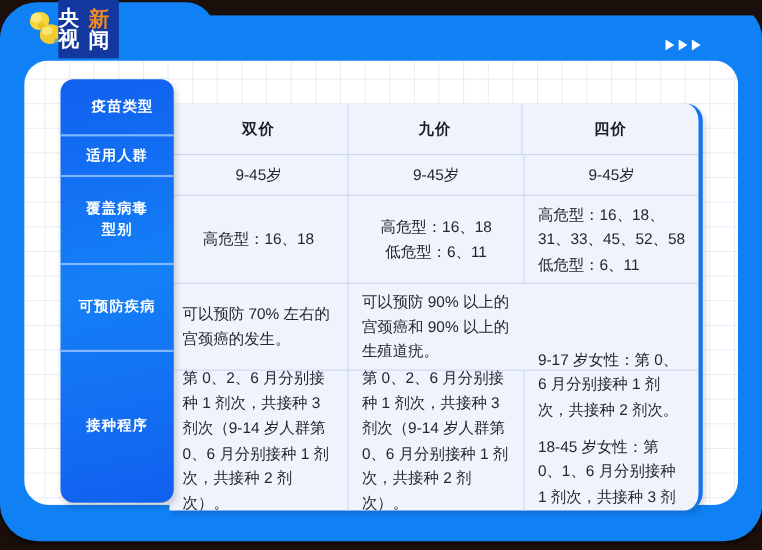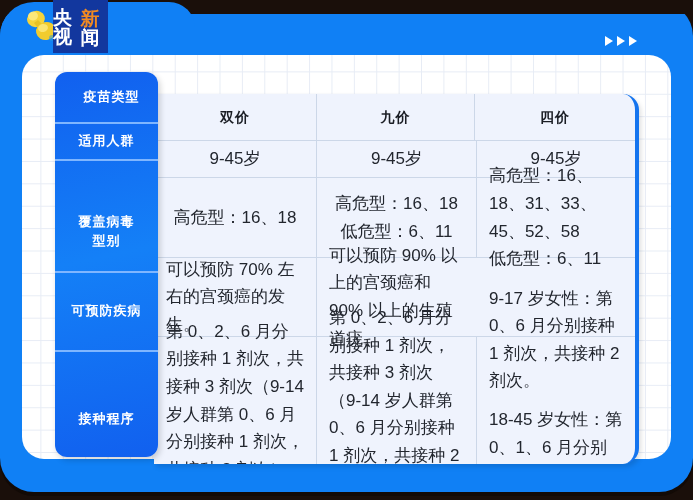--- a/index.html
+++ b/index.html
@@ -160,21 +160,21 @@
     border-bottom: 1px solid #ccd7e8;
   }
   .trow:last-child { border-bottom: none; }
   .tcell {
     box-sizing: border-box;
     border-right: 1px solid #ccd7e8;
     display: flex;
     align-items: center;
     justify-content: center;
     padding: 6px 12px;
-    font-size: 17px;
+    font-size: 14px;
     color: #22262e;
     line-height: 1.62;
     text-align: center;
   }
   .tcell:last-child { border-right: none; }
   .tcell.c1 { width: 163px; }
   .tcell.c2 { width: 160px; }
   .tcell.c3 { width: 158px; }
   .tcell.head {
     font-size: 14px;
@@ -220,21 +220,21 @@
     font-weight: bold;
     letter-spacing: 1px;
     line-height: 1.45;
     text-align: center;
     border-bottom: 2px solid #7fb6ff;
     padding: 0 4px;
   }
   .lcell:last-child { border-bottom: none; }
   .l-head  { height: 52px; padding-left: 14px; }
   .l-age   { height: 37px; }
-  .l-cover { height: 80px; margin-top: 32px; }
+  .l-cover { height: 80px; }
   .l-prev  { height: 79px; }
   .l-sched { height: 135px; }
 </style>
 </head>
 <body>
 
 <div id="canvas">
 
   <div class="blue-frame"></div>
   <div class="blue-frame-top-cut"></div>

